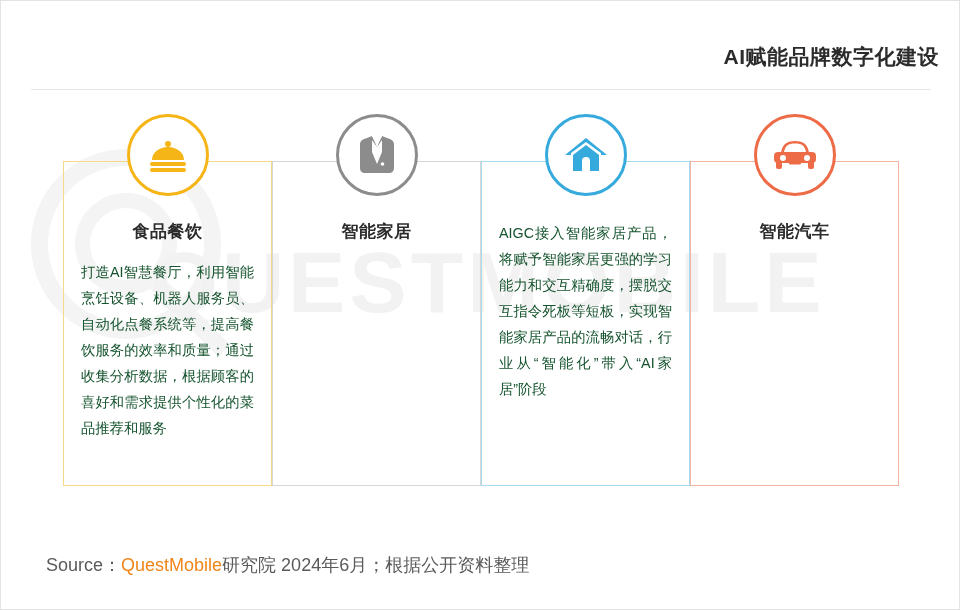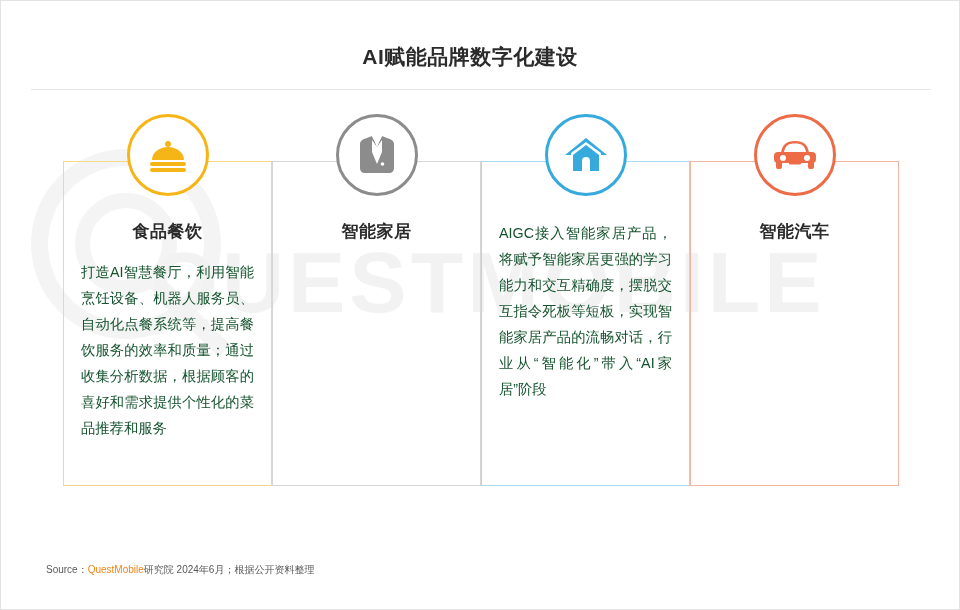--- a/index.html
+++ b/index.html
@@ -69,21 +69,21 @@
     transform: rotate(45deg);
     transform-origin: left center;
   }
 
   
   .title {
     position: absolute;
     top: 42px;
     left: 0;
     width: 938px;
-    text-align: center;
+    text-align: right;
     font-size: 21px;
     font-weight: bold;
     color: #2b2b2b;
     letter-spacing: 0.5px;
     z-index: 3;
   }
   .title-rule {
     position: absolute;
     top: 88px;
     left: 30px;
@@ -142,21 +142,21 @@
     text-align: justify;
     text-justify: inter-ideograph;
     word-break: break-all;
   }
 
   
   .footer {
     position: absolute;
     left: 45px;
     bottom: 32px;
-    font-size: 10px;
+    font-size: 18px;
     color: #5a5a5a;
     z-index: 3;
     white-space: nowrap;
   }
   .footer .brand {
     color: #f08519;
   }
 </style>
 </head>
 <body>

